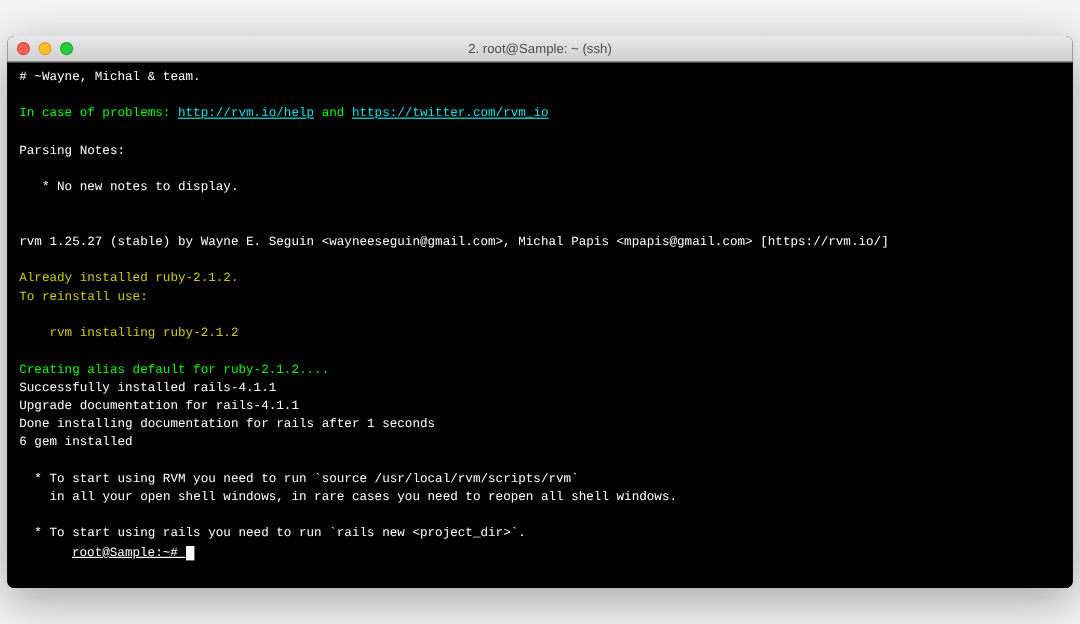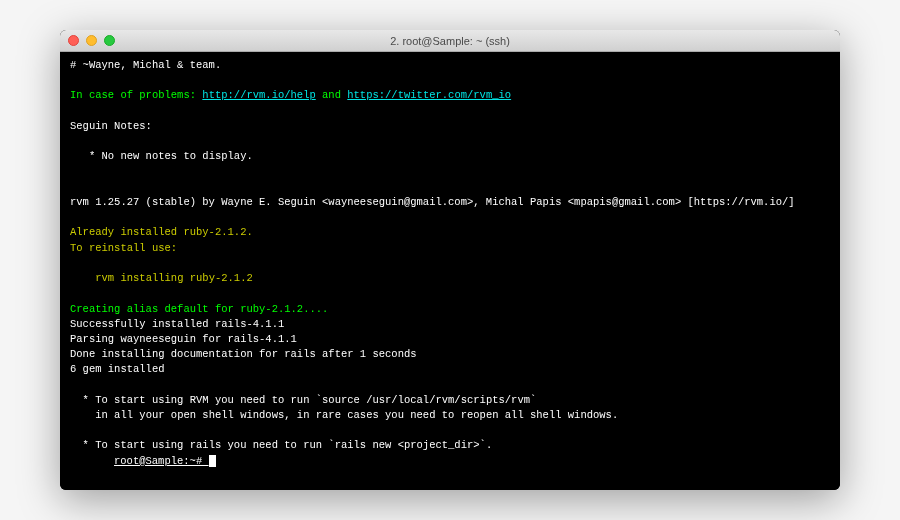--- a/index.html
+++ b/index.html
@@ -6,21 +6,21 @@
     body {
       background: #f5f5f5;
       font-family: Menlo, Monaco, "Courier New", monospace;
       display: flex;
       align-items: center;
       justify-content: center;
       width: 900px;
       height: 520px;
     }
     .window {
-      width: 780px;
+      width: 888px;
       height: 460px;
       background: #000;
       border-radius: 6px;
       box-shadow: 0 10px 40px rgba(0,0,0,0.35);
       overflow: hidden;
       display: flex;
       flex-direction: column;
     }
     .titlebar {
       height: 22px;
@@ -85,35 +85,35 @@
       <div class="light red"></div>
       <div class="light yellow"></div>
       <div class="light green"></div>
     </div>
     <div class="title">2. root@Sample: ~ (ssh)</div>
   </div>
   <div class="terminal"><span class="fg-white"># ~Wayne, Michal &amp; team.</span>
 
 <span class="fg-green">In case of problems: </span><span class="fg-cyan">http://rvm.io/help</span><span class="fg-green"> and </span><span class="fg-cyan">https://twitter.com/rvm_io</span>
 
-<span class="fg-white">Seguin Notes:</span>
+<span class="fg-white">Parsing Notes:</span>
 
 <span class="fg-white">   * No new notes to display.</span>
 
 
 <span class="fg-white">rvm 1.25.27 (stable) by Wayne E. Seguin &lt;wayneeseguin@gmail.com&gt;, Michal Papis &lt;mpapis@gmail.com&gt; [https://rvm.io/]</span>
 
 <span class="fg-yellow">Already installed ruby-2.1.2.</span>
 <span class="fg-yellow">To reinstall use:</span>
 
 <span class="fg-yellow">    rvm installing ruby-2.1.2</span>
 
 <span class="fg-green">Creating alias default for ruby-2.1.2....</span>
 <span class="fg-white">Successfully installed rails-4.1.1</span>
-<span class="fg-white">Parsing wayneeseguin for rails-4.1.1</span>
+<span class="fg-white">Upgrade documentation for rails-4.1.1</span>
 <span class="fg-white">Done installing documentation for rails after 1 seconds</span>
 <span class="fg-white">6 gem installed</span>
 
 <span class="fg-white">  * To start using RVM you need to run `source /usr/local/rvm/scripts/rvm`</span>
 <span class="fg-white">    in all your open shell windows, in rare cases you need to reopen all shell windows.</span>
 
 <span class="fg-white">  * To start using rails you need to run `rails new &lt;project_dir&gt;`.</span>
 <span class="fg-white underline">root@Sample:~# </span><span class="cursor"></span></div>
 </div>
 

